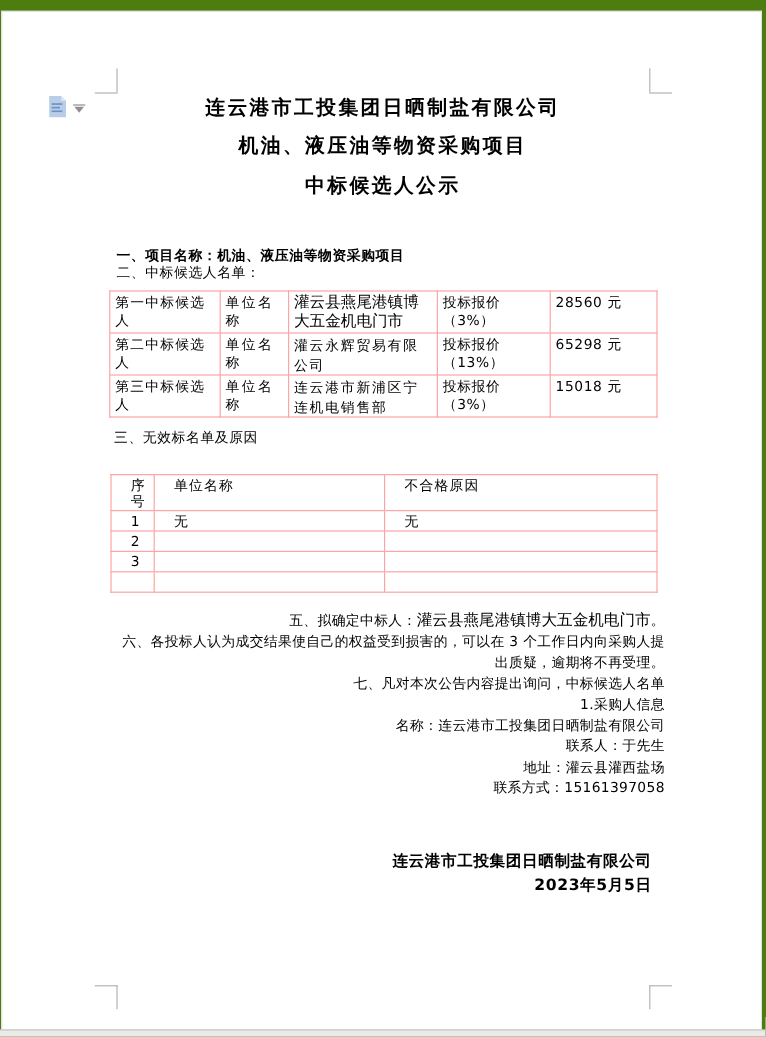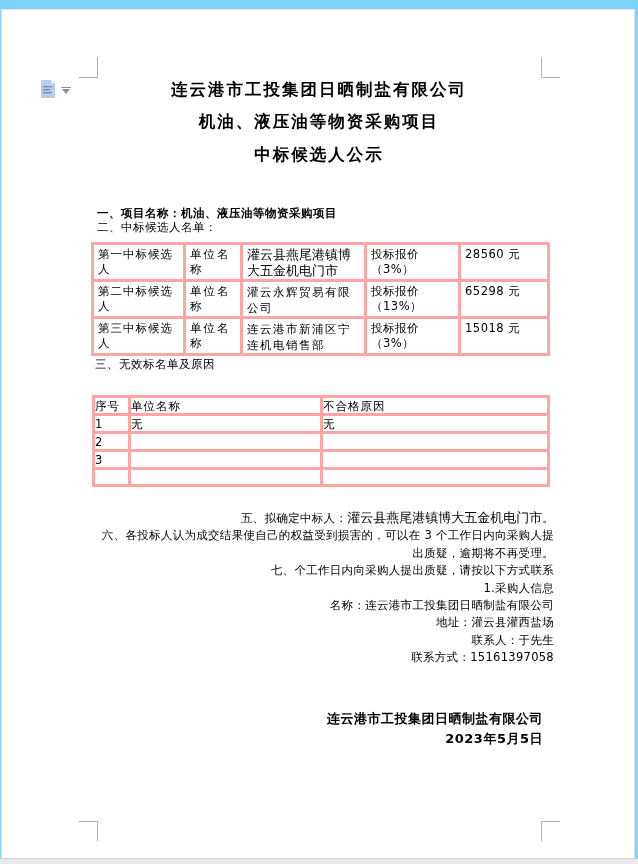--- a/index.html
+++ b/index.html
@@ -1,21 +1,21 @@
 <!DOCTYPE html>
 <html><head>
 <meta charset="utf-8">
 <style>
   html,body{margin:0;padding:0;}
   body{
     width:638px;height:864px;background:#ffffff;color:#000;
     font-family:"DejaVu Sans",sans-serif;
     -webkit-font-smoothing:antialiased;
   }
-  #screen{position:relative;width:638px;height:864px;overflow:hidden;background:#7dd3fc;}
+  #screen{position:relative;width:638px;height:864px;overflow:hidden;background:#4d7c0f;}
   .page-frame{
     position:absolute;left:1px;top:9px;width:634px;height:849px;
     background:#fff;border:1px solid #e3e3e3;border-bottom:none;box-sizing:border-box;
   }
   .gutter{
     position:absolute;left:0;top:858px;width:638px;height:6px;
     background:#eaeaea;border-top:1px solid #d2d2d2;box-sizing:border-box;
   }
   .mark{position:absolute;background:#b3b3b3;}
 
@@ -30,34 +30,34 @@
   .float-btn .caret-bar{position:absolute;left:23px;top:7px;width:10px;height:1px;background:#8f8f8f;}
 
   .title{
     position:absolute;left:97px;width:444px;text-align:center;
     font-weight:bold;font-size:16.5px;line-height:17px;letter-spacing:2px;white-space:nowrap;
   }
   .body-line{position:absolute;left:97px;font-size:11.5px;line-height:14px;letter-spacing:0.5px;white-space:nowrap;}
 
   table{border-collapse:collapse;table-layout:fixed;position:absolute;}
   td,th{
-    border:3px solid #fca5a5;vertical-align:top;text-align:left;
+    border:1px solid #fca5a5;vertical-align:top;text-align:left;
     font-weight:normal;font-size:11.5px;line-height:15px;
     padding:2px 3px 0 4px;overflow:hidden;box-sizing:border-box;
   }
   #candidates-table{left:91px;top:242px;width:456px;}
   #candidates-table td.rank{letter-spacing:1px;}
   #candidates-table td.unit-label{letter-spacing:2px;}
   #candidates-table td.company{letter-spacing:1.5px;line-height:16px;}
   #candidates-table tr.first-row td.company{font-size:13px;letter-spacing:0;line-height:16px;}
   #candidates-table td.price-label{letter-spacing:0.5px;}
   #candidates-table td.price{letter-spacing:0.5px;}
 
   #invalid-table{left:92px;top:395px;width:455px;}
-  #invalid-table td{height:17px;line-height:14px;padding:1px 3px 0 0;letter-spacing:1px;}
+  #invalid-table td{height:17px;line-height:14px;padding:1px 3px 0 16px;letter-spacing:1px;}
 
   .text-block{
     position:absolute;left:97px;top:509px;width:457px;
     font-size:11.5px;line-height:17.4px;letter-spacing:0.3px;text-align:right;
   }
   .text-block .big-name{font-size:13px;letter-spacing:0;}
 
   .footer{
     position:absolute;left:97px;top:709px;width:446px;text-align:right;
     font-weight:bold;font-size:13px;line-height:19.5px;letter-spacing:0.5px;
@@ -165,25 +165,25 @@
       <td></td>
       <td></td>
       <td></td>
     </tr>
   </tbody>
     </table>
 
   <div class="text-block">
     <div><span>五、拟确定中标人：</span><span class="big-name">灌云县燕尾港镇博大五金机电门市</span><span>。</span></div>
     <div>六、各投标人认为成交结果使自己的权益受到损害的，可以在 3 个工作日内向采购人提出质疑，逾期将不再受理。</div>
-    <div>七、个工作日内向采购人提出质疑，请按以下方式联系</div>
+    <div>七、凡对本次公告内容提出询问，中标候选人名单</div>
     <div>1.采购人信息</div>
     <div>名称：连云港市工投集团日晒制盐有限公司</div>
+    <div>联系人：于先生</div>
     <div>地址：灌云县灌西盐场</div>
-    <div>联系人：于先生</div>
     <div>联系方式：15161397058</div>
   </div>
 
   <div class="footer">
     <div>连云港市工投集团日晒制盐有限公司</div>
     <div>2023年5月5日</div>
   </div>
 
 </div>
 

